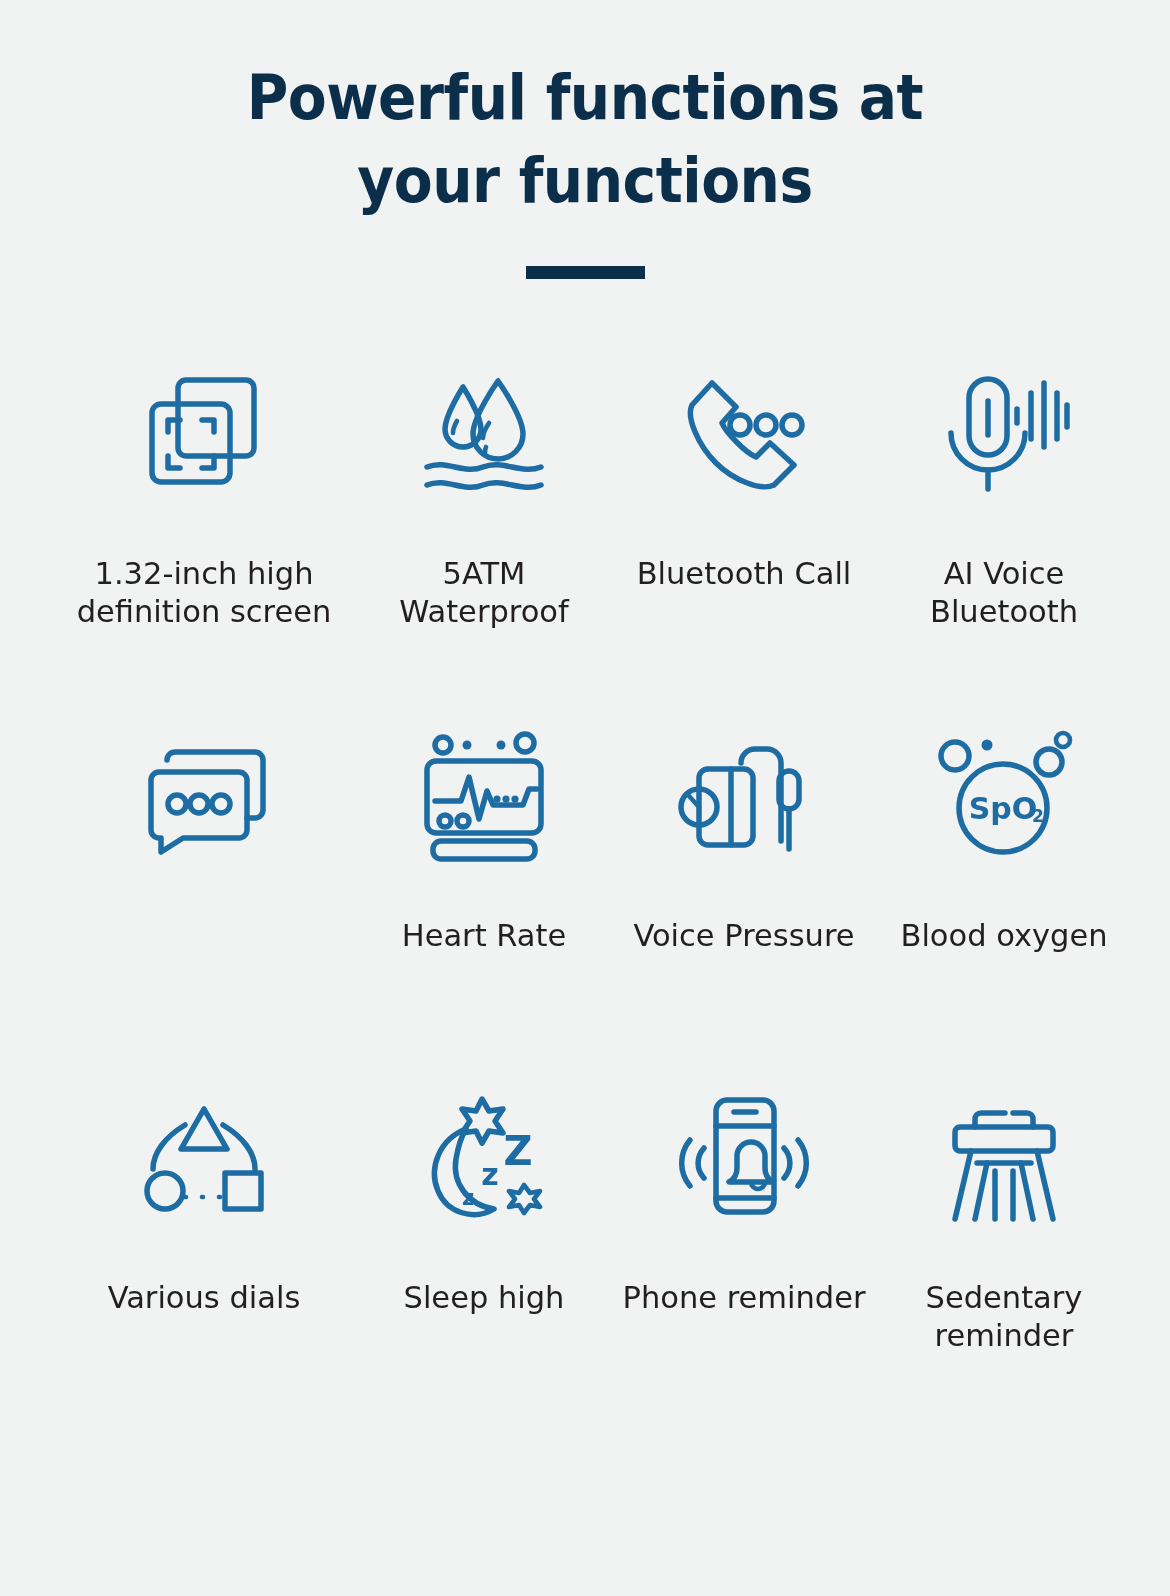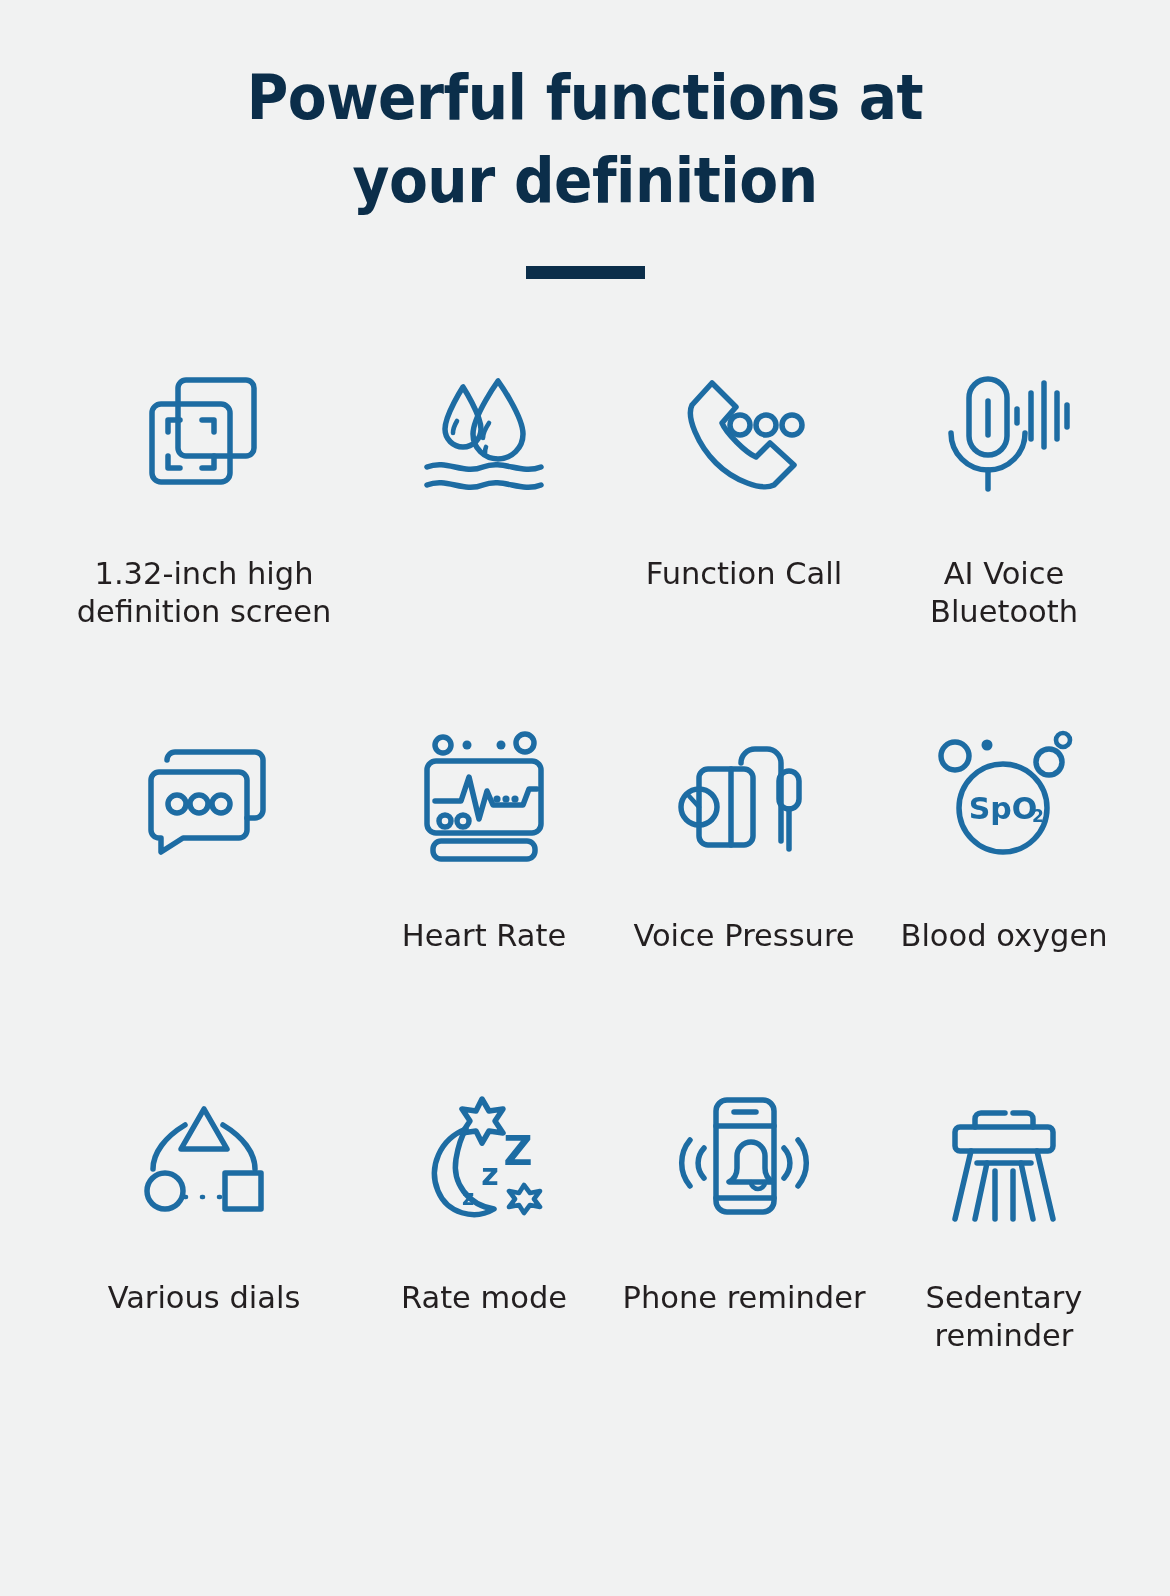--- a/index.html
+++ b/index.html
@@ -112,21 +112,21 @@
   }
 </style>
 </head>
 <body>
 
 <div class="page">
 
   <div class="header">
     <h1 class="page-title">
       <span class="title-line">Powerful functions at</span>
-      <span class="title-line">your definition</span>
+      <span class="title-line">your functions</span>
     </h1>
     <div class="title-divider"></div>
   </div>
 
   <div class="grid">
 
     <div class="feature">
       <div class="feature-icon">
         <svg width="128" height="120" viewBox="0 0 128 120">
           <rect class="stroke" x="38" y="8" width="76" height="76" rx="8"></rect>
@@ -145,32 +145,33 @@
         <svg width="130" height="122" viewBox="0 0 130 122">
           <path class="stroke" d="M44 16 C44 16 26 44 26 58 a18 18 0 0 0 36 0 C62 44 44 16 44 16 Z"></path>
           <path class="stroke-thin" d="M38 50 C35 55 34 59 34 62"></path>
           <path class="stroke" d="M79 10 C79 10 54 45 54 63 a25 25 0 0 0 50 0 C104 45 79 10 79 10 Z"></path>
           <path class="stroke-thin" d="M70 52 C66 58 64 63 64 67"></path>
           <path class="stroke-thin" d="M67 76 C66 78 66 80 66 82"></path>
           <path class="stroke" d="M8 96 C28 88 44 104 64 96 C84 88 102 104 122 96"></path>
           <path class="stroke" d="M8 114 C28 106 44 122 64 114 C84 106 102 122 122 114"></path>
         </svg>
       </div>
+      <div class="feature-label">5ATM Waterproof</div>
     </div>
 
     <div class="feature">
       <div class="feature-icon">
         <svg width="124" height="118" viewBox="0 0 124 118">
           <path class="stroke" d="M30 10 L10 32 C4 44 16 72 34 90 C52 108 80 118 92 112 L112 92 L88 70 L74 84 C64 80 44 60 40 50 L54 34 Z"></path>
           <circle class="stroke" cx="58" cy="52" r="10"></circle>
           <circle class="stroke" cx="84" cy="52" r="10"></circle>
           <circle class="stroke" cx="110" cy="52" r="10"></circle>
         </svg>
       </div>
-      <div class="feature-label">Function Call</div>
+      <div class="feature-label">Bluetooth Call</div>
     </div>
 
     <div class="feature">
       <div class="feature-icon">
         <svg width="126" height="122" viewBox="0 0 126 122">
           <rect class="stroke" x="28" y="8" width="38" height="76" rx="19"></rect>
           <line class="stroke" x1="47" y1="30" x2="47" y2="64"></line>
           <path class="stroke" d="M10 62 a37 37 0 0 0 74 0"></path>
           <line class="stroke" x1="47" y1="99" x2="47" y2="118"></line>
           <line class="stroke" x1="76" y1="38" x2="76" y2="52"></line>
@@ -263,21 +264,21 @@
       <div class="feature-icon">
         <svg width="128" height="126" viewBox="0 0 128 126">
           <path class="stroke" d="M46 36 C20 46 8 74 18 98 C27 120 54 128 74 116 C48 112 32 90 36 66 C38 54 41 44 46 36 Z"></path>
           <path class="stroke" d="M62 6 L69 18 L83 16 L75 28 L83 40 L69 38 L62 50 L56 38 L42 40 L50 28 L42 16 L56 18 Z"></path>
           <path class="stroke-thin" d="M104 92 L110 100 L120 98 L114 106 L120 114 L110 112 L104 120 L99 112 L89 114 L95 106 L89 98 L99 100 Z"></path>
           <text class="z-text" x="98" y="72" font-size="40" text-anchor="middle">Z</text>
           <text class="z-text" x="70" y="92" font-size="30" text-anchor="middle">z</text>
           <text class="z-text" x="48" y="112" font-size="21" text-anchor="middle">z</text>
         </svg>
       </div>
-      <div class="feature-label">Rate mode</div>
+      <div class="feature-label">Sleep high</div>
     </div>
 
     <div class="feature">
       <div class="feature-icon">
         <svg width="124" height="124" viewBox="0 0 124 124">
           <rect class="stroke" x="34" y="6" width="58" height="112" rx="11"></rect>
           <line class="stroke" x1="52" y1="18" x2="74" y2="18"></line>
           <line class="stroke" x1="34" y1="32" x2="92" y2="32"></line>
           <line class="stroke" x1="34" y1="104" x2="92" y2="104"></line>
           <path class="stroke" d="M48 88 h30 a16 16 0 0 1 -8 -14 v-12 a14 14 0 0 0 -28 0 v12 a16 16 0 0 1 -8 14 Z" transform="translate(13,0)"></path>

